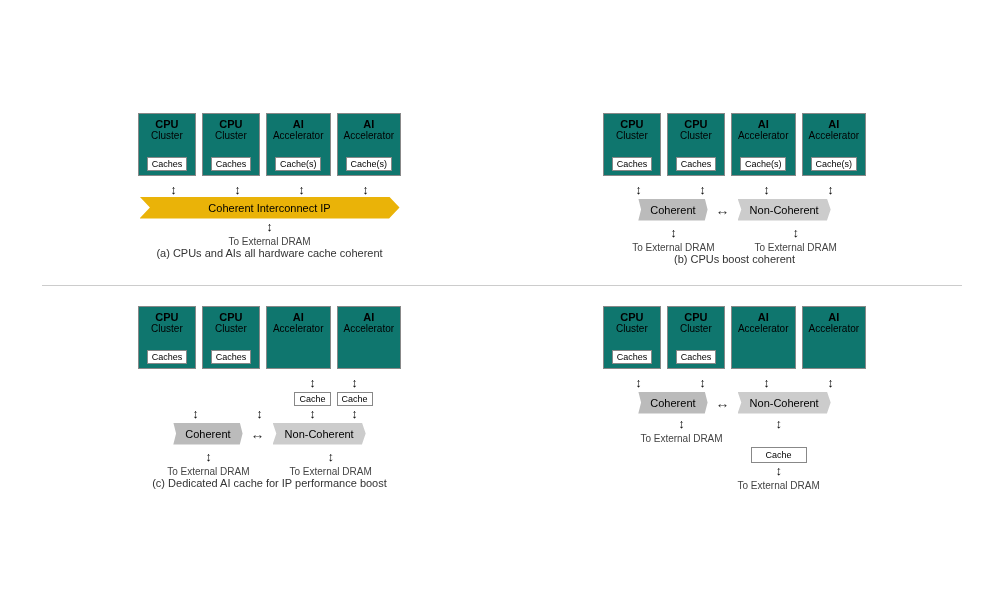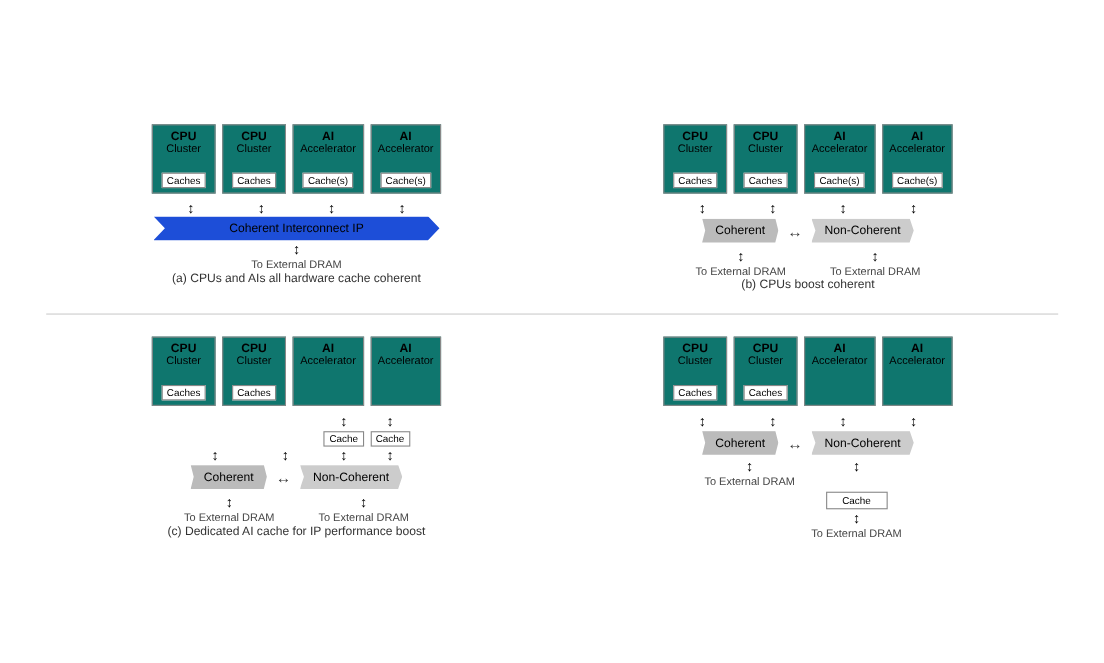--- a/index.html
+++ b/index.html
@@ -58,21 +58,21 @@
     .node-cache {
       border: 1px solid #888;
       background: #fff;
       font-size: 9px;
       padding: 1px 4px;
       margin-top: 16px;
       display: inline-block;
     }
     
     .interconnect-banner {
-      background: #1d4ed8;
+      background: #eab308;
       padding: 5px 14px;
       text-align: center;
       font-size: 11px;
       font-weight: normal;
       clip-path: polygon(0% 0%, 96% 0%, 100% 50%, 96% 100%, 0% 100%, 4% 50%);
       white-space: nowrap;
     }
     .banner-row {
       display: flex;
       flex-direction: row;

